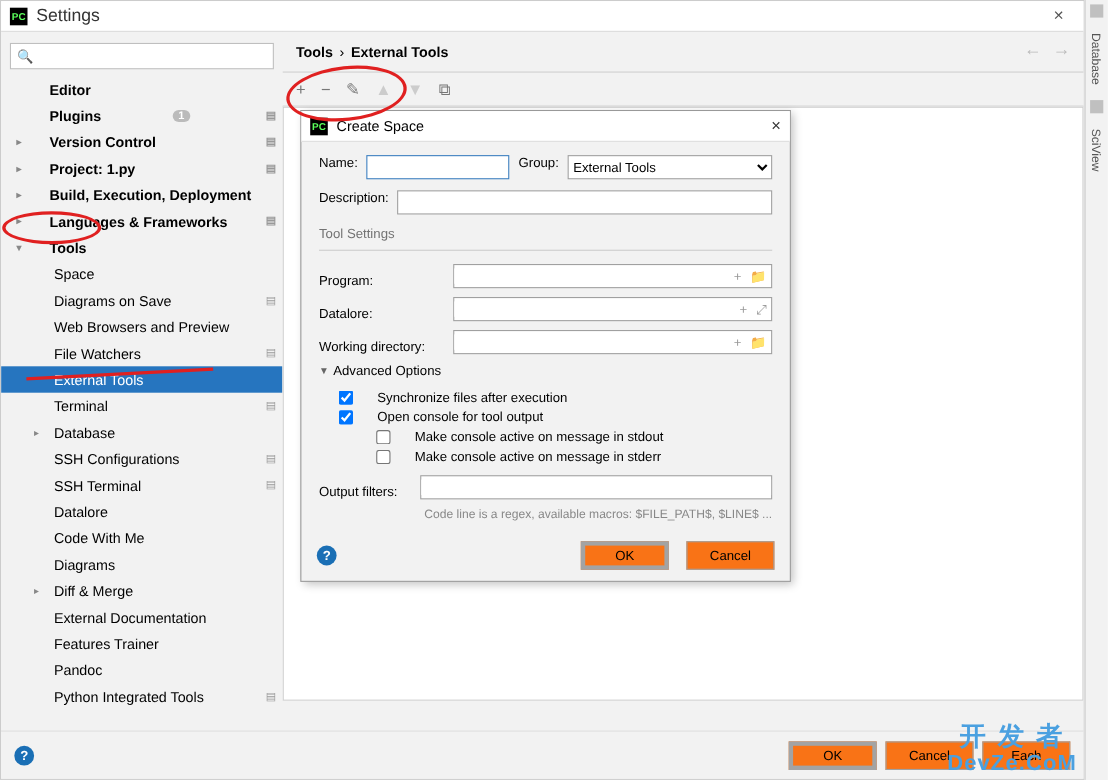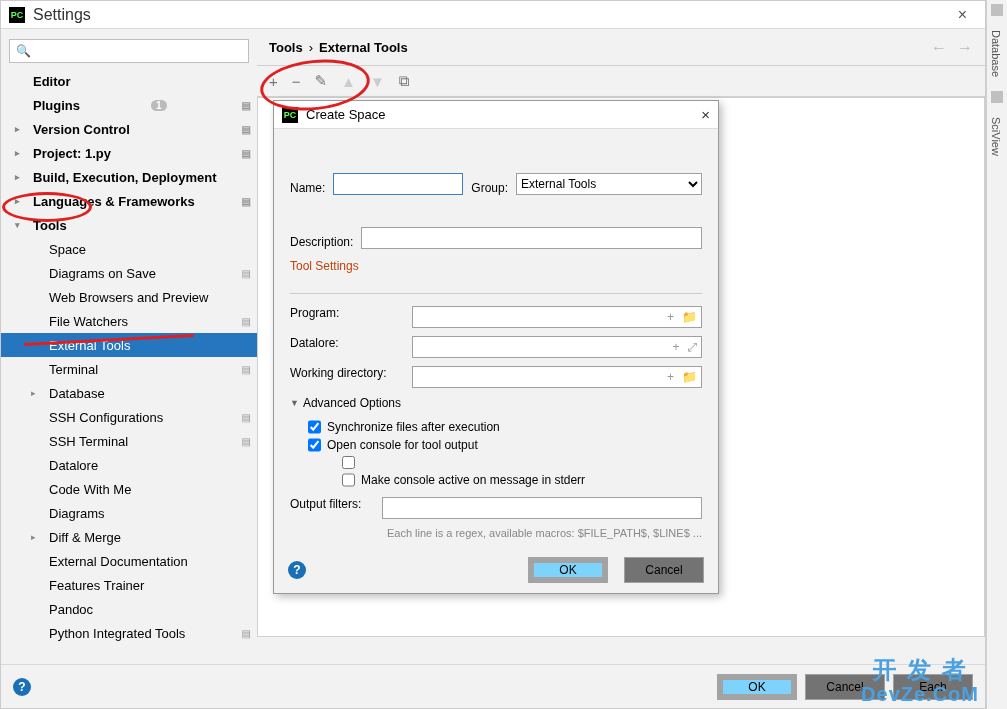--- a/index.html
+++ b/index.html
@@ -12,59 +12,59 @@
 .titlebar .close { margin-left: auto; font-size: 16px; color: #555; cursor: pointer; padding: 0 10px; }
 
 .searchbox { margin: 6px 8px; width: 240px; height: 24px; border: 1px solid #bfbfbf; background: #fff; display: flex; align-items: center; padding: 0 6px; }
 .searchbox .mag { font-size: 12px; color: #888; margin-right: 4px; }
 .searchbox input { border: none; outline: none; width: 100%; font-size: 12px; }
 
 .body { display: flex; height: calc(100% - 28px - 44px); }
 .sidebar { width: 256px; background: #f2f2f2; padding-top: 4px; overflow-y: auto; }
 .side-item { height: 24px; display: flex; align-items: center; padding-left: 32px; padding-right: 6px; cursor: pointer; font-size: 13px; position: relative; }
 .side-item.bold { font-weight: bold; }
-.side-item.lvl1 { padding-left: 32px; text-align: right; }
+.side-item.lvl1 { padding-left: 44px; text-align: right; }
 .side-item.lvl2 { padding-left: 48px; }
 .side-item.selected { background: #2675BF; color: #fff; }
 .chev { position: absolute; left: 14px; color: #888; font-size: 9px; }
 .side-item.lvl2 .chev { left: 30px; }
 .gear { margin-left: auto; color: #999; font-size: 10px; }
 .badge { background: #bbb; color: #fff; border-radius: 8px; font-size: 10px; padding: 0 5px; margin-left: auto; margin-right: 4px; }
 
 .content { flex: 1; background: #f2f2f2; position: relative; }
 .breadcrumb { height: 36px; display: flex; align-items: center; padding-left: 12px; font-size: 13px; gap: 6px; }
 .breadcrumb .bold { font-weight: bold; }
 .nav-arrows { position: absolute; right: 12px; top: 8px; display: flex; gap: 10px; color: #bbb; font-size: 16px; }
 .toolbar { height: 32px; border-top: 1px solid #d0d0d0; border-bottom: 1px solid #d0d0d0; display: flex; align-items: center; padding-left: 12px; gap: 14px; background: #f2f2f2; }
 .tb-btn { color: #777; font-size: 15px; cursor: pointer; }
 .list-area { height: 540px; border: 1px solid #d0d0d0; margin: 0; background: #fff; }
 
 .footer { height: 44px; display: flex; align-items: center; padding: 0 12px; border-top: 1px solid #d9d9d9; background: #f2f2f2; }
 .help-icon { width: 18px; height: 18px; border-radius: 50%; background: #1a6fb5; color: #fff; font-size: 12px; font-weight: bold; display: flex; align-items: center; justify-content: center; cursor: pointer; }
 .footer .spacer { flex: 1; }
-.btn { height: 26px; min-width: 80px; border: 1px solid #a0a0a0; background: #737373; font-size: 12px; cursor: pointer; margin-left: 8px; }
-.btn.primary { border: 6px solid #a3a3a3; background: #7dd3fc; }
+.btn { height: 26px; min-width: 80px; border: 1px solid #a0a0a0; background: #f97316; font-size: 12px; cursor: pointer; margin-left: 8px; }
+.btn.primary { border: 4px solid #a3a3a3; background: #f97316; }
 
 
 .dialog { position: absolute; left: 273px; top: 100px; width: 446px; background: #f2f2f2; border: 1px solid #999; box-shadow: 3px 3px 8px rgba(0,0,0,.25); z-index: 10; }
 .dlg-title { height: 28px; background: #fff; display: flex; align-items: center; padding: 0 8px; border-bottom: 1px solid #ddd; }
 .dlg-title .close { margin-left: auto; font-size: 15px; cursor: pointer; color:#333; }
 .dlg-body { padding: 12px 16px 8px 16px; }
-.row { display: flex; align-items: flex-end; margin-bottom: 10px; gap: 8px; font-size: 12px; margin-top: 32px; }
+.row { display: flex; align-items: flex-start; margin-bottom: 10px; gap: 8px; font-size: 12px; }
 .row label { white-space: nowrap; }
 .row input[type=text] { height: 22px; border: 1px solid #a0a0a0; padding: 0 4px; font-size: 12px; }
 .row select { height: 22px; border: 1px solid #a0a0a0; font-size: 12px; background:#fff;}
-.section-title { font-size: 12px; color: #c2410c; border-bottom: 1px solid #ccc; padding-bottom: 20px; margin: 6px 0 12px 0; }
+.section-title { font-size: 12px; color: #737373; border-bottom: 1px solid #ccc; padding-bottom: 8px; margin: 6px 0 12px 0; }
 .adv-title { font-size: 12px; display: flex; align-items: center; gap: 4px; margin: 6px 0 10px 0; cursor: pointer; }
-.field-row { display: flex; align-items: flex-start; margin-bottom: 8px; gap: 6px; font-size: 12px; }
+.field-row { display: flex; align-items: flex-end; margin-bottom: 8px; gap: 6px; font-size: 12px; }
 .field-row label { width: 116px; }
 .field-row .inp-wrap { flex: 1; display: flex; align-items: center; border: 1px solid #a0a0a0; height: 22px; background: #fff; }
 .field-row .inp-wrap input { border: none; outline: none; flex: 1; padding: 0 4px; font-size: 12px; }
 .ico-sm { color: #999; font-size: 12px; padding: 0 4px; cursor: pointer; }
-.chk-row { display: flex; gap: 6px; font-size: 12px; margin: 4px 0 4px 18px; }
+.chk-row { display: flex; align-items: center; gap: 22px; font-size: 12px; margin: 4px 0 4px 18px; }
 .chk-row.indent { margin-left: 52px; }
 .hint { font-size: 11px; color: #888; text-align: right; margin-top: 2px; }
 .dlg-footer { display: flex; align-items: center; padding: 10px 14px; gap: 8px; }
 .dlg-footer .spacer { flex: 1; }
 
 .annot { position: absolute; border: 3px solid #e02020; border-radius: 50%; pointer-events: none; z-index: 30; }
 .annot.a1 { left: 260px; top: 60px; width: 110px; height: 50px; transform: rotate(-6deg); }
 .annot.a2 { left: 2px; top: 192px; width: 90px; height: 30px; }
 .annot-line { position: absolute; border-top: 3px solid #e02020; z-index: 30; transform-origin: left center; }
 .annot-line.l1 { left: 24px; top: 343px; width: 170px; transform: rotate(-3deg); }
@@ -268,32 +268,33 @@
     <div class="chk-row">
         <input type="checkbox" checked="" style="">
         <span>Synchronize files after execution</span>
       </div>
     <div class="chk-row">
         <input type="checkbox" checked="" style="">
         <span>Open console for tool output</span>
       </div>
     <div class="chk-row indent">
         <input type="checkbox" style="">
+        <span>Make console active on message in stdout</span>
       </div>
     <div class="chk-row indent">
         <input type="checkbox" style="">
         <span>Make console active on message in stderr</span>
       </div>
     <div class="field-row" style="margin-top:10px">
       <label style="width:86px">Output filters:</label>
       <div class="inp-wrap">
           <input type="text" style="">
         </div>
     </div>
-    <div class="hint">Each line is a regex, available macros: $FILE_PATH$, $LINE$ ...</div>
+    <div class="hint">Code line is a regex, available macros: $FILE_PATH$, $LINE$ ...</div>
   </div>
   <div class="dlg-footer">
     <div class="help-icon">?</div>
     <div class="spacer"></div>
     <button class="btn primary">OK</button>
     <button class="btn">Cancel</button>
   </div>
 </div>
 
 <div class="annot a1"></div>

